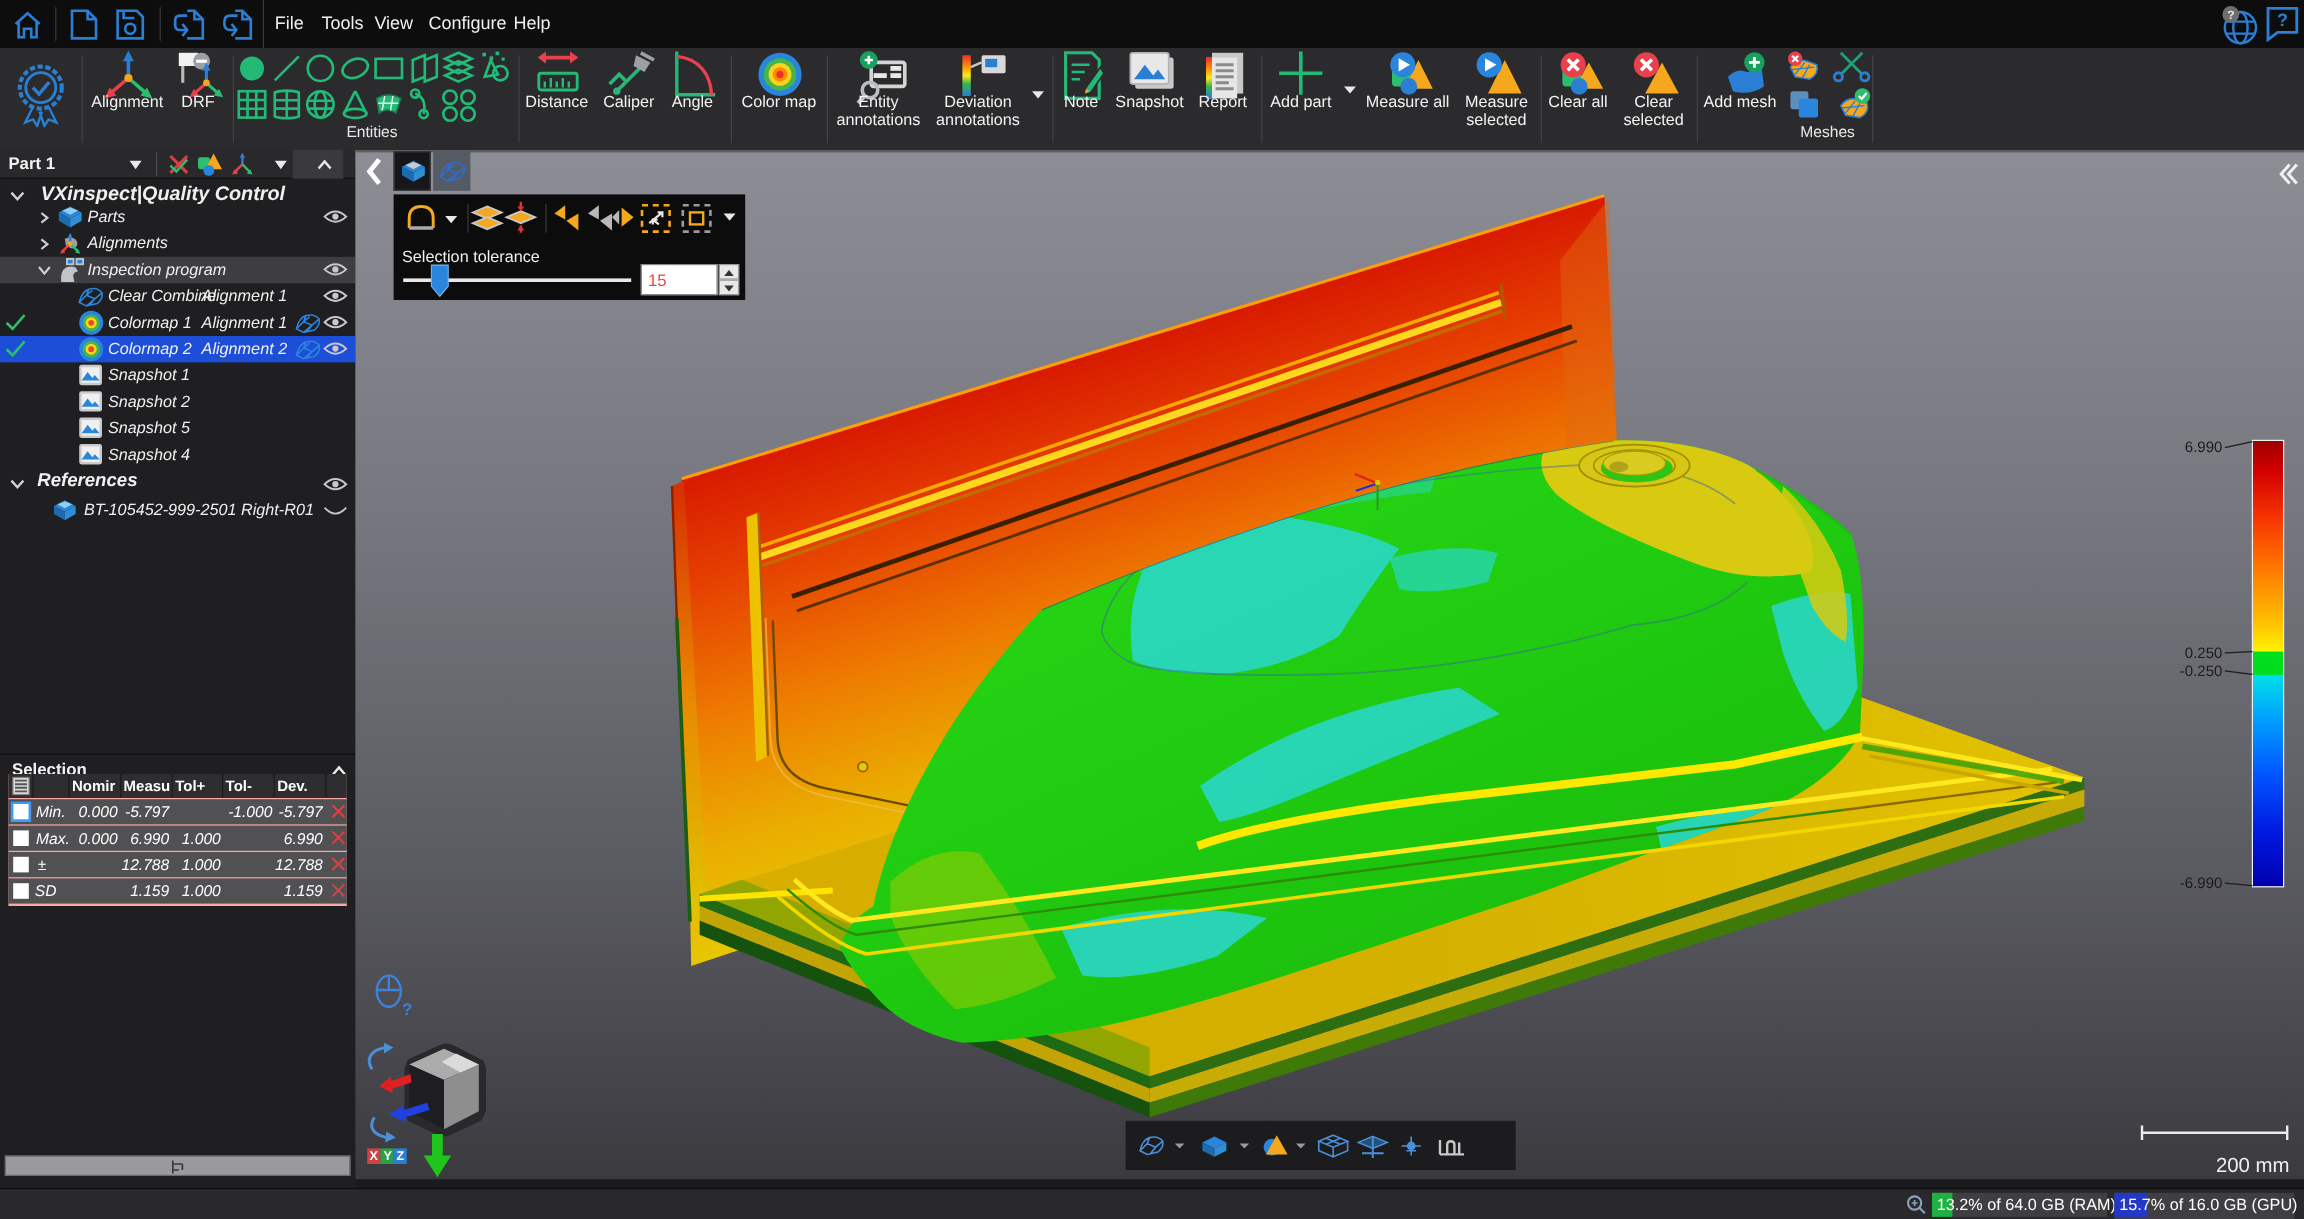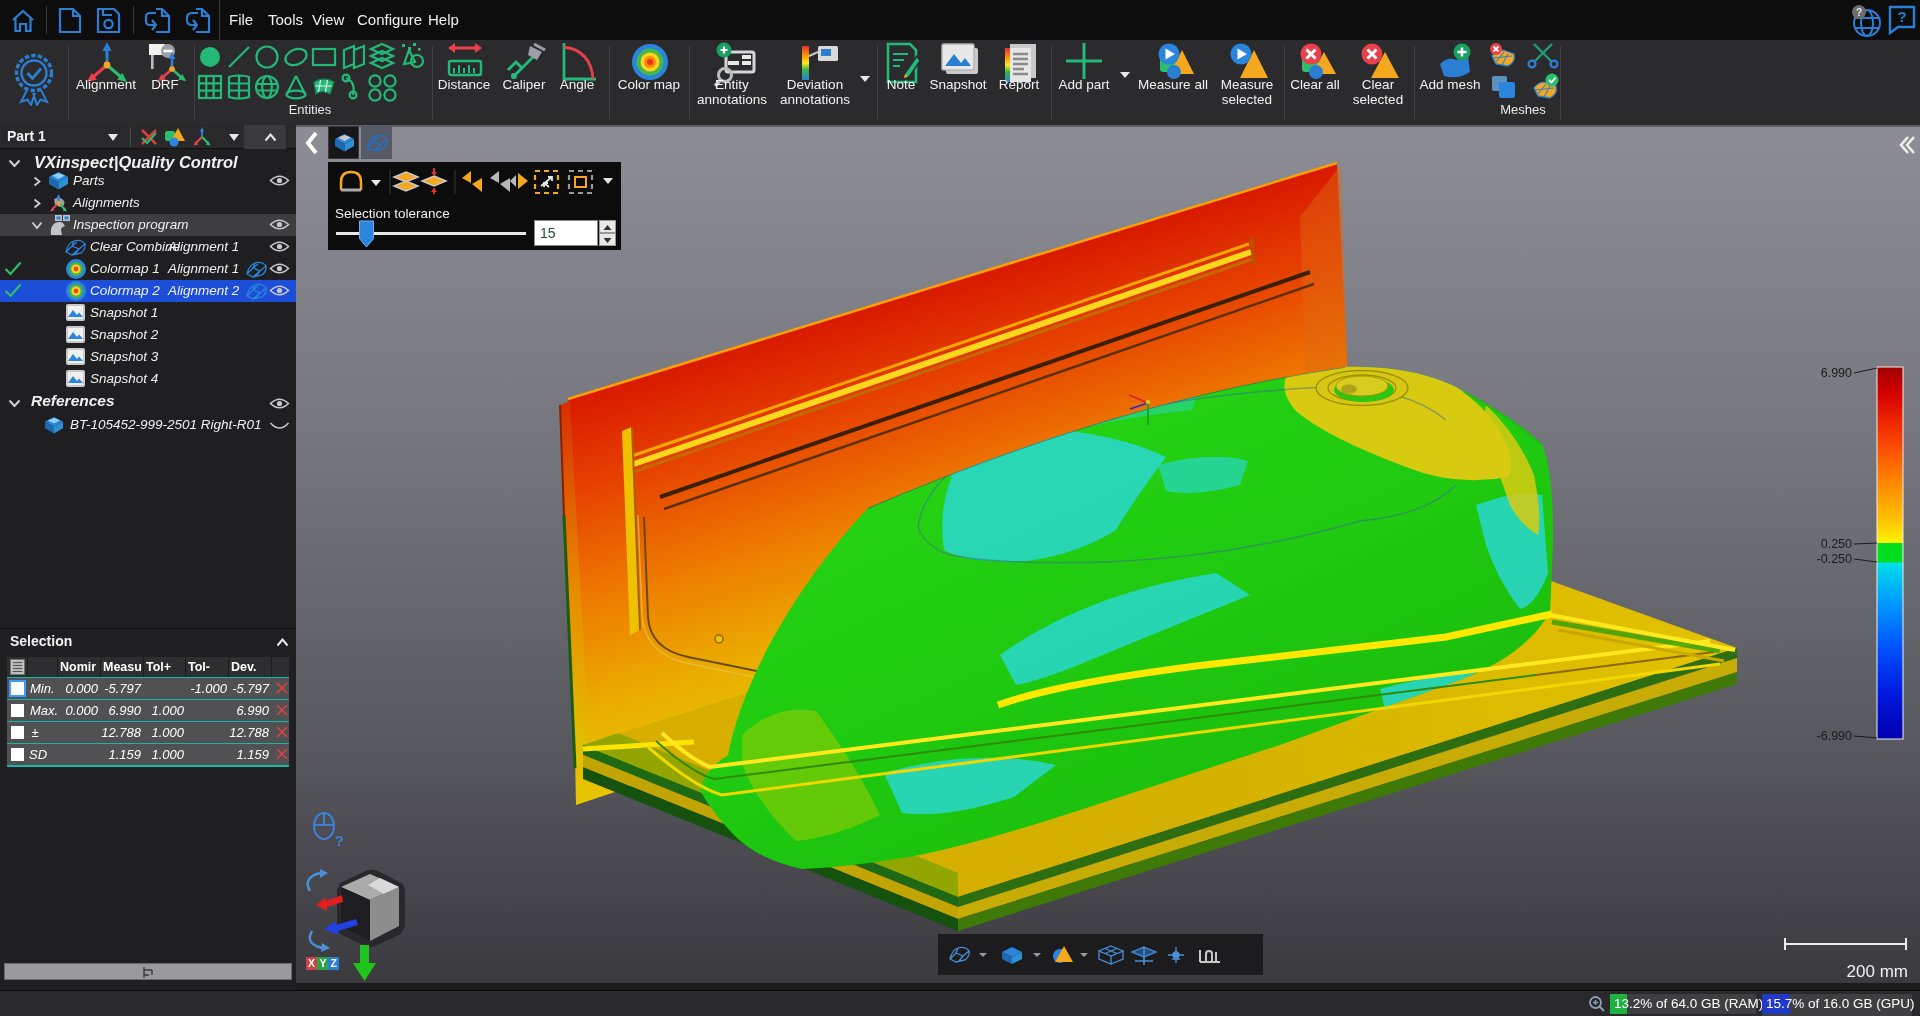--- a/index.html
+++ b/index.html
@@ -497,21 +497,21 @@
           <path d="M3 14 L8 7 L12 12 L14 9.5 L18 14 Z" fill="#2a85dd"></path>
         </svg>
       <div class="txt" style="left:90px">Snapshot 2</div>
     </div>
     <div class="trow" style="top:221px">
       <svg class="abs" style="left:65px;top:1px" width="21" height="19" viewBox="0 0 21 19">
           <rect x="1" y="1" width="19" height="17" rx="2" fill="#c9c9c9"></rect>
           <rect x="3" y="3" width="15" height="13" fill="#f0f0f0"></rect>
           <path d="M3 14 L8 7 L12 12 L14 9.5 L18 14 Z" fill="#2a85dd"></path>
         </svg>
-      <div class="txt" style="left:90px">Snapshot 3</div>
+      <div class="txt" style="left:90px">Snapshot 5</div>
     </div>
     <div class="trow" style="top:243px">
       <svg class="abs" style="left:65px;top:1px" width="21" height="19" viewBox="0 0 21 19">
           <rect x="1" y="1" width="19" height="17" rx="2" fill="#c9c9c9"></rect>
           <rect x="3" y="3" width="15" height="13" fill="#f0f0f0"></rect>
           <path d="M3 14 L8 7 L12 12 L14 9.5 L18 14 Z" fill="#2a85dd"></path>
         </svg>
       <div class="txt" style="left:90px">Snapshot 4</div>
     </div>
     <div class="trow" style="top:265px;height:24px">
@@ -536,21 +536,21 @@
           <path d="M1.5 1 Q10.5 11 19.5 1" fill="none" stroke="#c8c8cc" stroke-width="1.6"></path>
         </svg>
     </div>
   </div>
   <div id="dims">
     <div class="abs" style="left:0;top:503px;width:296px;height:1px;background:#0e0e0e"></div>
     <div class="abs" style="left:10px;top:508px;color:#f2f2f2;font-size:14px;font-weight:bold">Selection</div>
     <svg class="abs" style="left:276px;top:513px" width="13" height="9" viewBox="0 0 13 9">
         <path d="M1.5 7.5 L6.5 1.5 L11.5 7.5" stroke="#e8e8e8" stroke-width="2" fill="none"></path>
       </svg>
-    <div class="abs" style="left:7px;top:532px;width:282px;height:110px;background:#14b8a6">
+    <div class="abs" style="left:7px;top:520px;width:282px;height:110px;background:#fca5a5">
 
       <div class="abs" style="left:0;top:0;width:282px;height:20px;background:#2e2e31;color:#fff;font-size:12.5px;font-weight:bold">
         <svg class="abs" style="left:3px;top:2px" width="15" height="16" viewBox="0 0 15 16">
             <rect x="0.7" y="0.7" width="13.6" height="14.6" fill="#d8d8d8" stroke="#777"></rect>
             <path d="M2.5 3.5 H12.5 M2.5 6.5 H12.5 M2.5 9.5 H12.5 M2.5 12.5 H12.5" stroke="#555" stroke-width="1.6"></path>
           </svg>
         <span class="abs" style="left:53px;top:3px">Nomir</span>
           <span class="abs" style="left:96px;top:3px">Measu</span>
           <span class="abs" style="left:139px;top:3px">Tol+</span>
           <span class="abs" style="left:181px;top:3px">Tol-</span>
@@ -860,21 +860,21 @@
           <rect x="237" y="9" width="11" height="10"></rect>
         </g>
     <path d="M265 10 L270 16 L275 10 Z" fill="#e8e8e8"></path>
   </svg>
   <div class="abs" style="left:7px;top:44px;color:#f0f0f0;font-size:13.5px">Selection tolerance</div>
   <div class="abs" style="left:8px;top:70px;width:190px;height:3px;background:#e8e8e8"></div>
   <svg class="abs" style="left:30px;top:58px" width="17" height="28" viewBox="0 0 17 30">
         <path d="M1 1 H16 V20 L8.5 29 L1 20 Z" fill="#2a85dd" stroke="#77b4ec" stroke-width="1"></path>
       </svg>
   <div class="abs" style="left:206px;top:58px;width:64px;height:26px;background:#fff;border:1px solid #888">
-        <span style="position:absolute;left:5px;top:4px;font-size:14px;color:#14532d">15</span>
+        <span style="position:absolute;left:5px;top:4px;font-size:14px;color:#ef4444">15</span>
       </div>
   <div class="abs" style="left:271px;top:58px;width:17px;height:13px;background:#e8e8e8;border:1px solid #999">
         <svg style="position:absolute;left:3px;top:3px" width="9" height="7" viewBox="0 0 9 7">
           <path d="M0.5 6 L4.5 1 L8.5 6 Z" fill="#333"></path>
         </svg>
       </div>
   <div class="abs" style="left:271px;top:71px;width:17px;height:13px;background:#e8e8e8;border:1px solid #999">
         <svg style="position:absolute;left:3px;top:3px" width="9" height="7" viewBox="0 0 9 7">
           <path d="M0.5 1 L4.5 6 L8.5 1 Z" fill="#333"></path>
         </svg>

